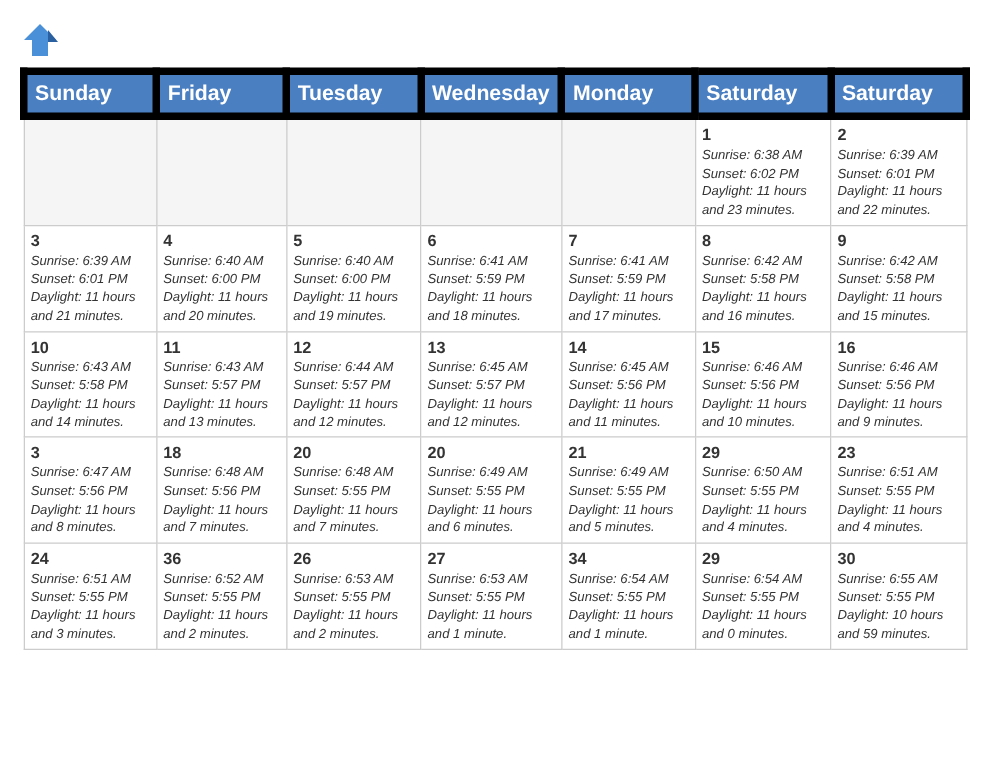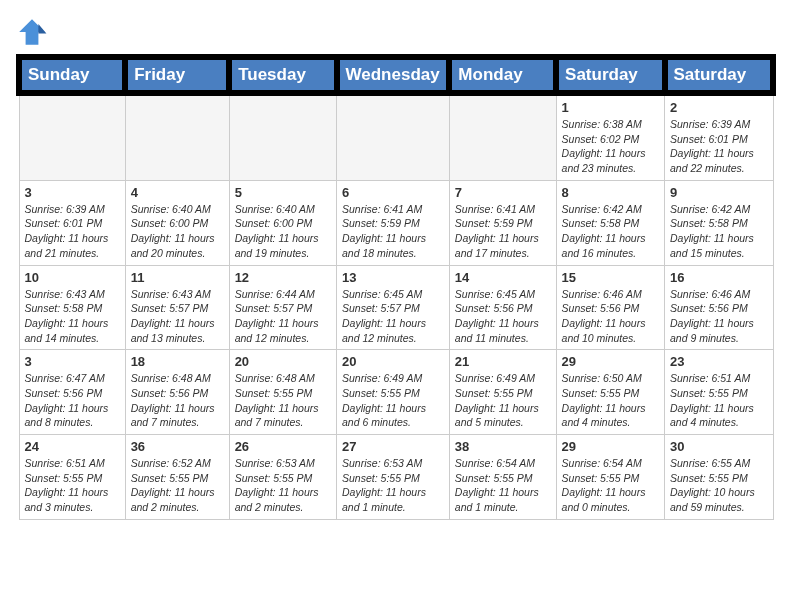--- a/index.html
+++ b/index.html
@@ -247,21 +247,21 @@
           </td>
           <td>
             <span class="day-num">26</span>
             <div class="day-info">Sunrise: 6:53 AM<br>Sunset: 5:55 PM<br>Daylight: 11 hours and 2 minutes.</div>
           </td>
           <td>
             <span class="day-num">27</span>
             <div class="day-info">Sunrise: 6:53 AM<br>Sunset: 5:55 PM<br>Daylight: 11 hours and 1 minute.</div>
           </td>
           <td>
-            <span class="day-num">38</span>
+            <span class="day-num">34</span>
             <div class="day-info">Sunrise: 6:54 AM<br>Sunset: 5:55 PM<br>Daylight: 11 hours and 1 minute.</div>
           </td>
           <td>
             <span class="day-num">29</span>
             <div class="day-info">Sunrise: 6:54 AM<br>Sunset: 5:55 PM<br>Daylight: 11 hours and 0 minutes.</div>
           </td>
           <td>
             <span class="day-num">30</span>
             <div class="day-info">Sunrise: 6:55 AM<br>Sunset: 5:55 PM<br>Daylight: 10 hours and 59 minutes.</div>
           </td>

